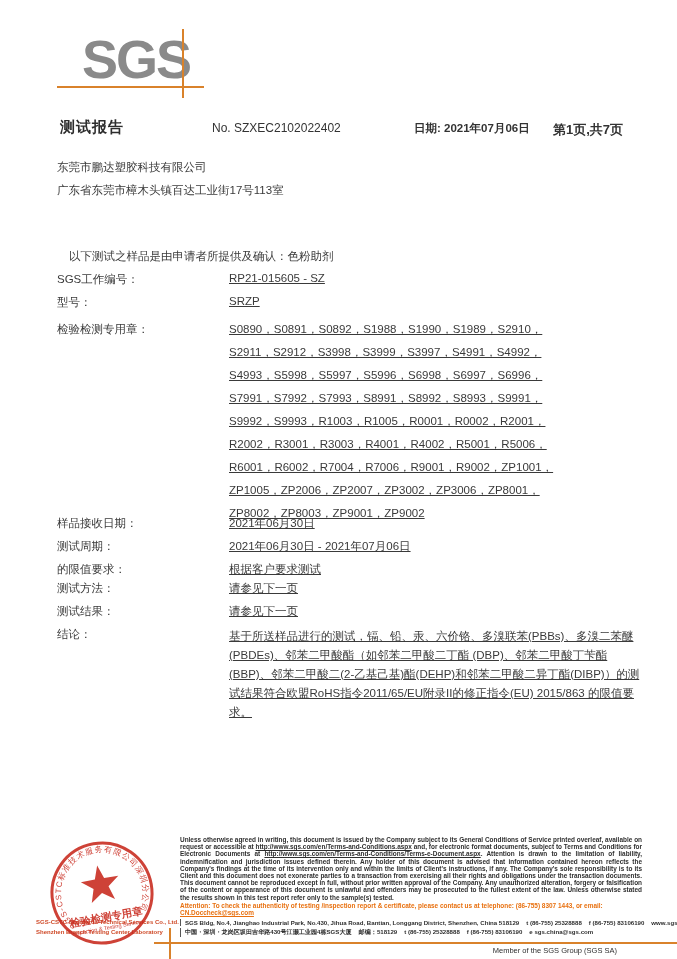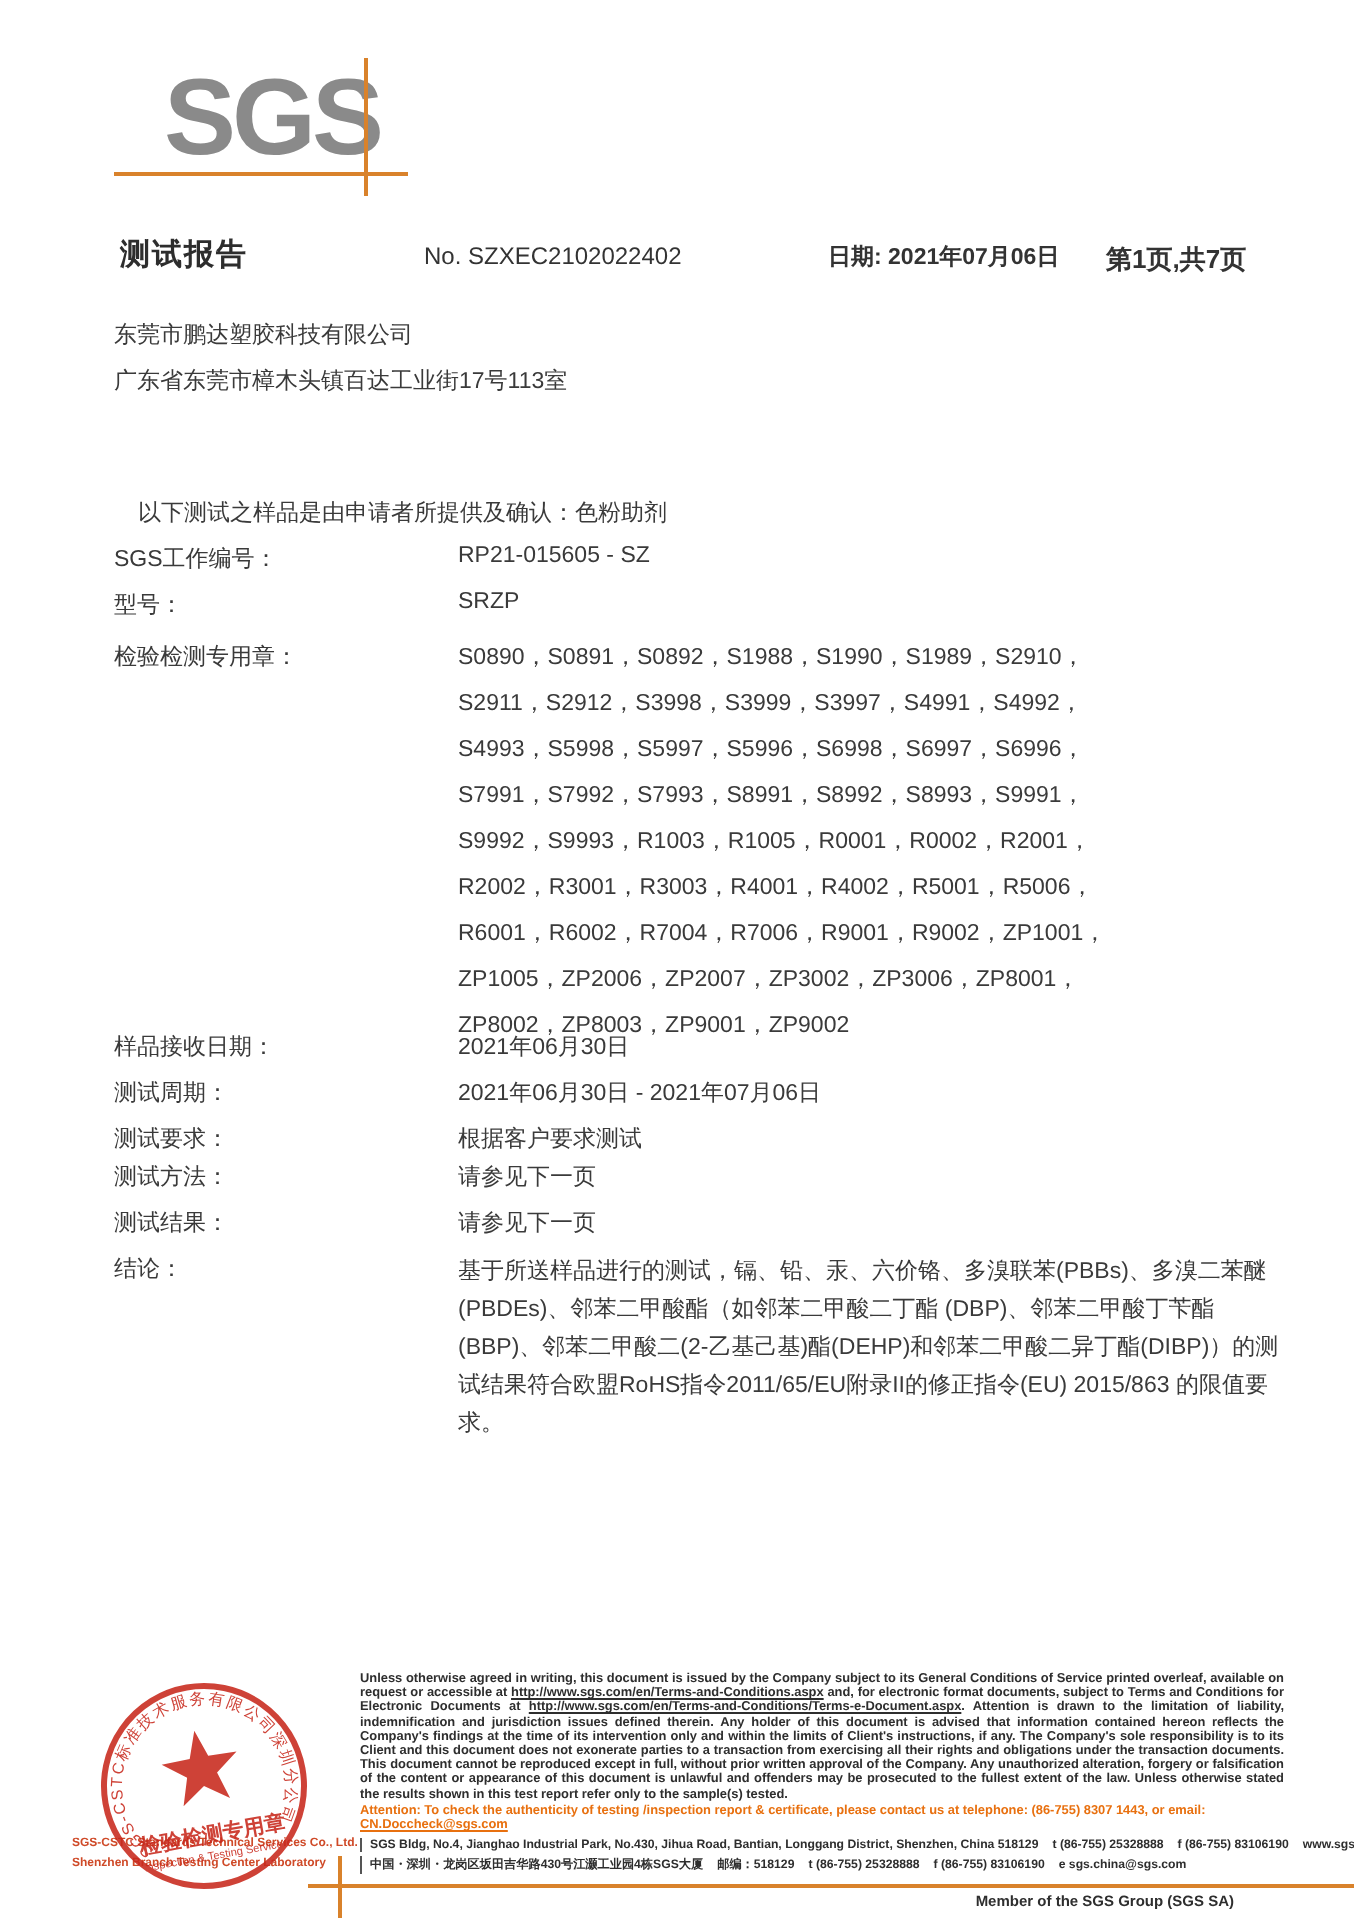--- a/index.html
+++ b/index.html
@@ -27,21 +27,21 @@
 
   
   .applicant-name    { position:absolute; left:57px; top:160px; font-size:11.5px; color:#3a3a3a; }
   .applicant-address { position:absolute; left:57px; top:183px; font-size:11.5px; color:#3a3a3a; }
 
   .sample-note { position:absolute; left:57px; top:249px; font-size:11.5px; color:#3a3a3a;margin-left:12px; }
 
   
   .frow { position:absolute; left:0; width:677px; font-size:11.5px; color:#3a3a3a; }
   .frow .flabel { position:absolute; left:57px; top:0; width:168px; }
-  .frow .fvalue { position:absolute; left:229px; top:0; width:418px; }
+  .frow .fvalue { position:absolute; left:229px; top:0; width:418px;text-decoration:underline; }
   .r-job      { top:272px; }
   .r-model    { top:295px; }
   .r-clientref{ top:318px; }
   .r-received { top:516px; }
   .r-period   { top:539px; }
   .r-request  { top:562px; }
   .r-method   { top:581px; }
   .r-result   { top:604px; }
   .r-conclusion { top:627px; }
   .ref-line { line-height:23px; }
@@ -62,21 +62,21 @@
   .addr-line {
     display:flex; gap:7px; align-items:baseline; white-space:nowrap;
     margin-top:2.5px; font-size:6.1px; color:#2e2e2e; font-weight:700;
     border-left:1px solid #555; padding-left:4px;
   }
   .addr-line span { display:inline-block; }
 
   .bottom-hline { position:absolute; left:154px; top:942px; width:523px; height:2px; background:#d9822b; }
   .bottom-vline { position:absolute; left:169px; top:928px; width:2px; height:31px; background:#d9822b; }
 
-  .member-line { position:absolute; right:60px; top:946px; font-size:7.5px; font-weight:700; color:#2e2e2e; }
+  .member-line { position:absolute; right:60px; top:946px; font-size:7.5px; font-weight:400; color:#2e2e2e; }
 
   
   .seal-company {
     position:absolute; left:36px; width:160px;
     font-size:6px; line-height:9px; color:#cf4a28; font-weight:700;
   }
   .seal-company.l1 { top:918px; }
   .seal-company.l2 { top:928px; }
   .seal-svg { position:absolute; left:30px; top:833px; z-index:5; opacity:.88; }
 </style>
@@ -128,21 +128,21 @@
     <div class="flabel">样品接收日期：</div>
     <div class="fvalue">2021年06月30日</div>
   </div>
 
   <div class="frow r-period">
     <div class="flabel">测试周期：</div>
     <div class="fvalue">2021年06月30日 - 2021年07月06日</div>
   </div>
 
   <div class="frow r-request">
-    <div class="flabel">测试要求：</div>
+    <div class="flabel">的限值要求：</div>
     <div class="fvalue">根据客户要求测试</div>
   </div>
 
   <div class="frow r-method">
     <div class="flabel">测试方法：</div>
     <div class="fvalue">请参见下一页</div>
   </div>
 
   <div class="frow r-result">
     <div class="flabel">测试结果：</div>

